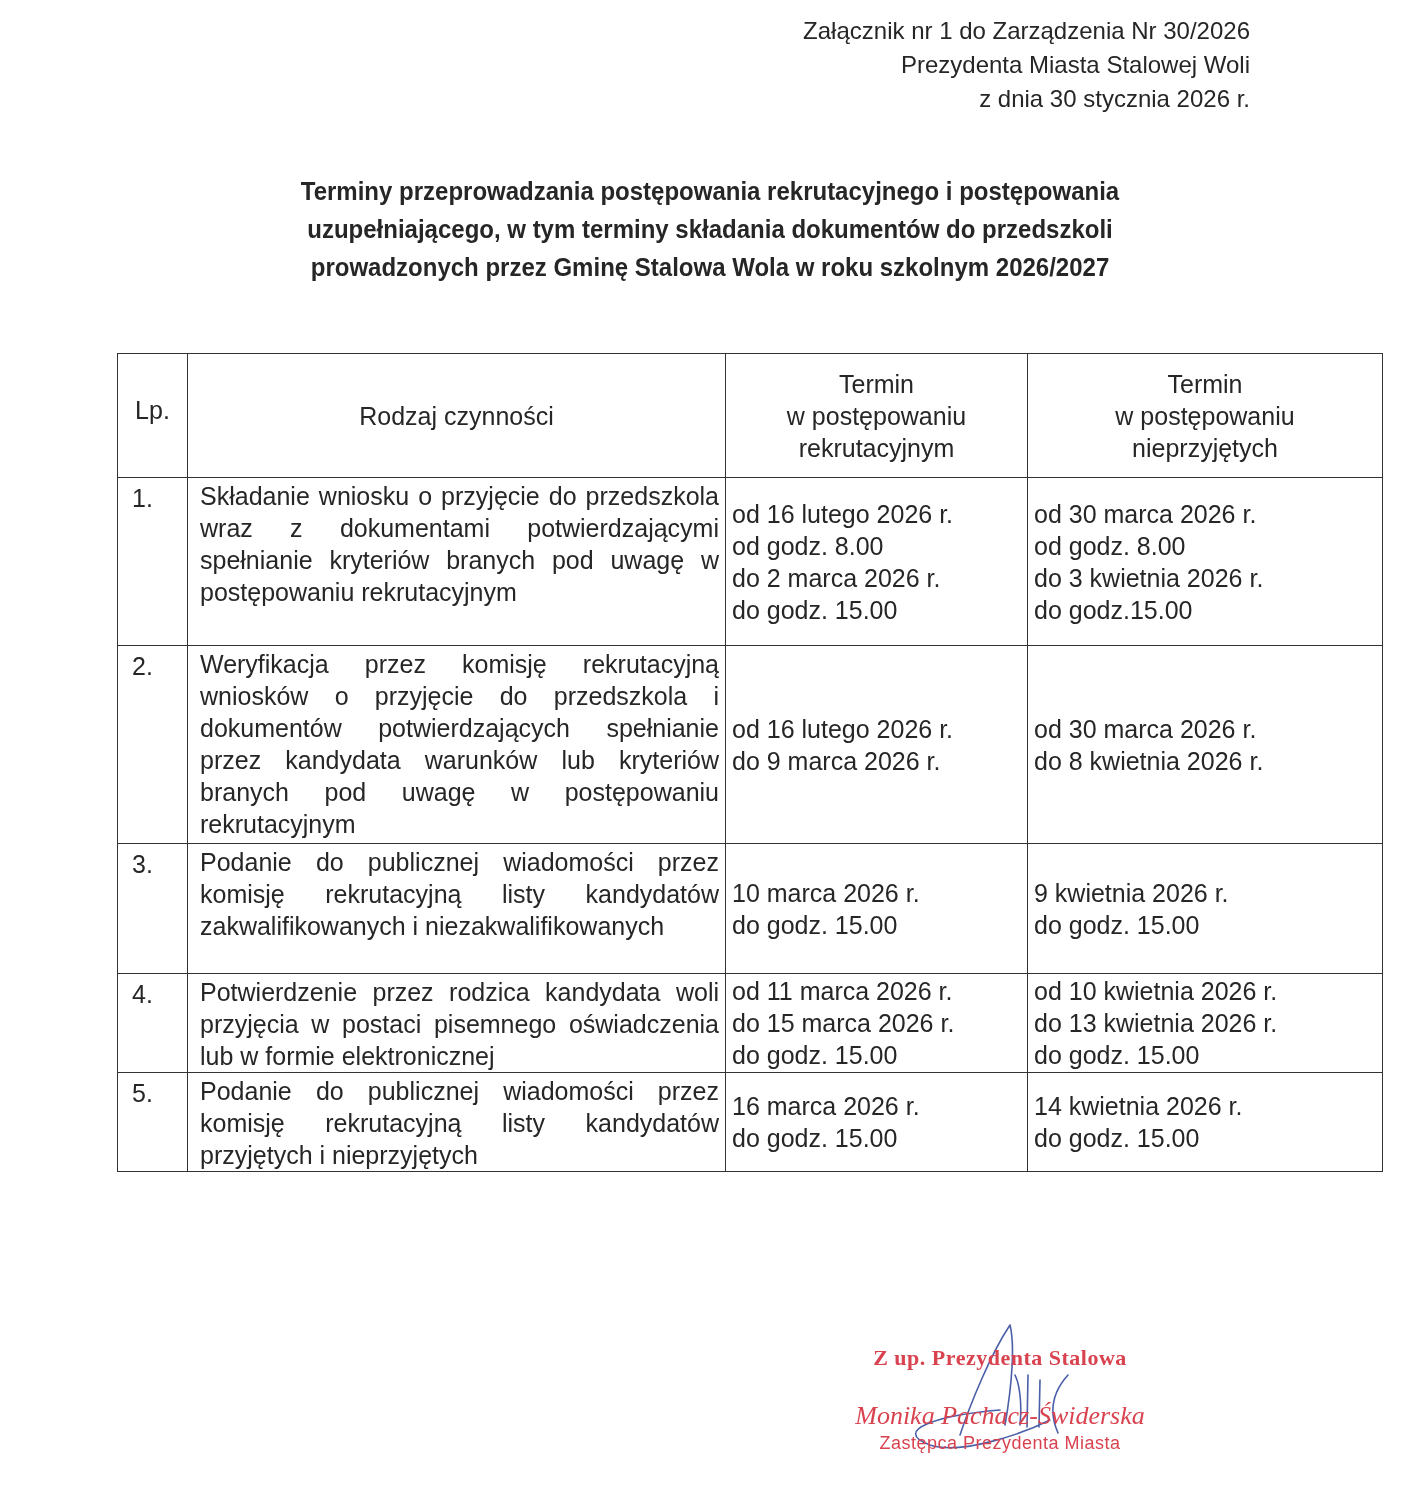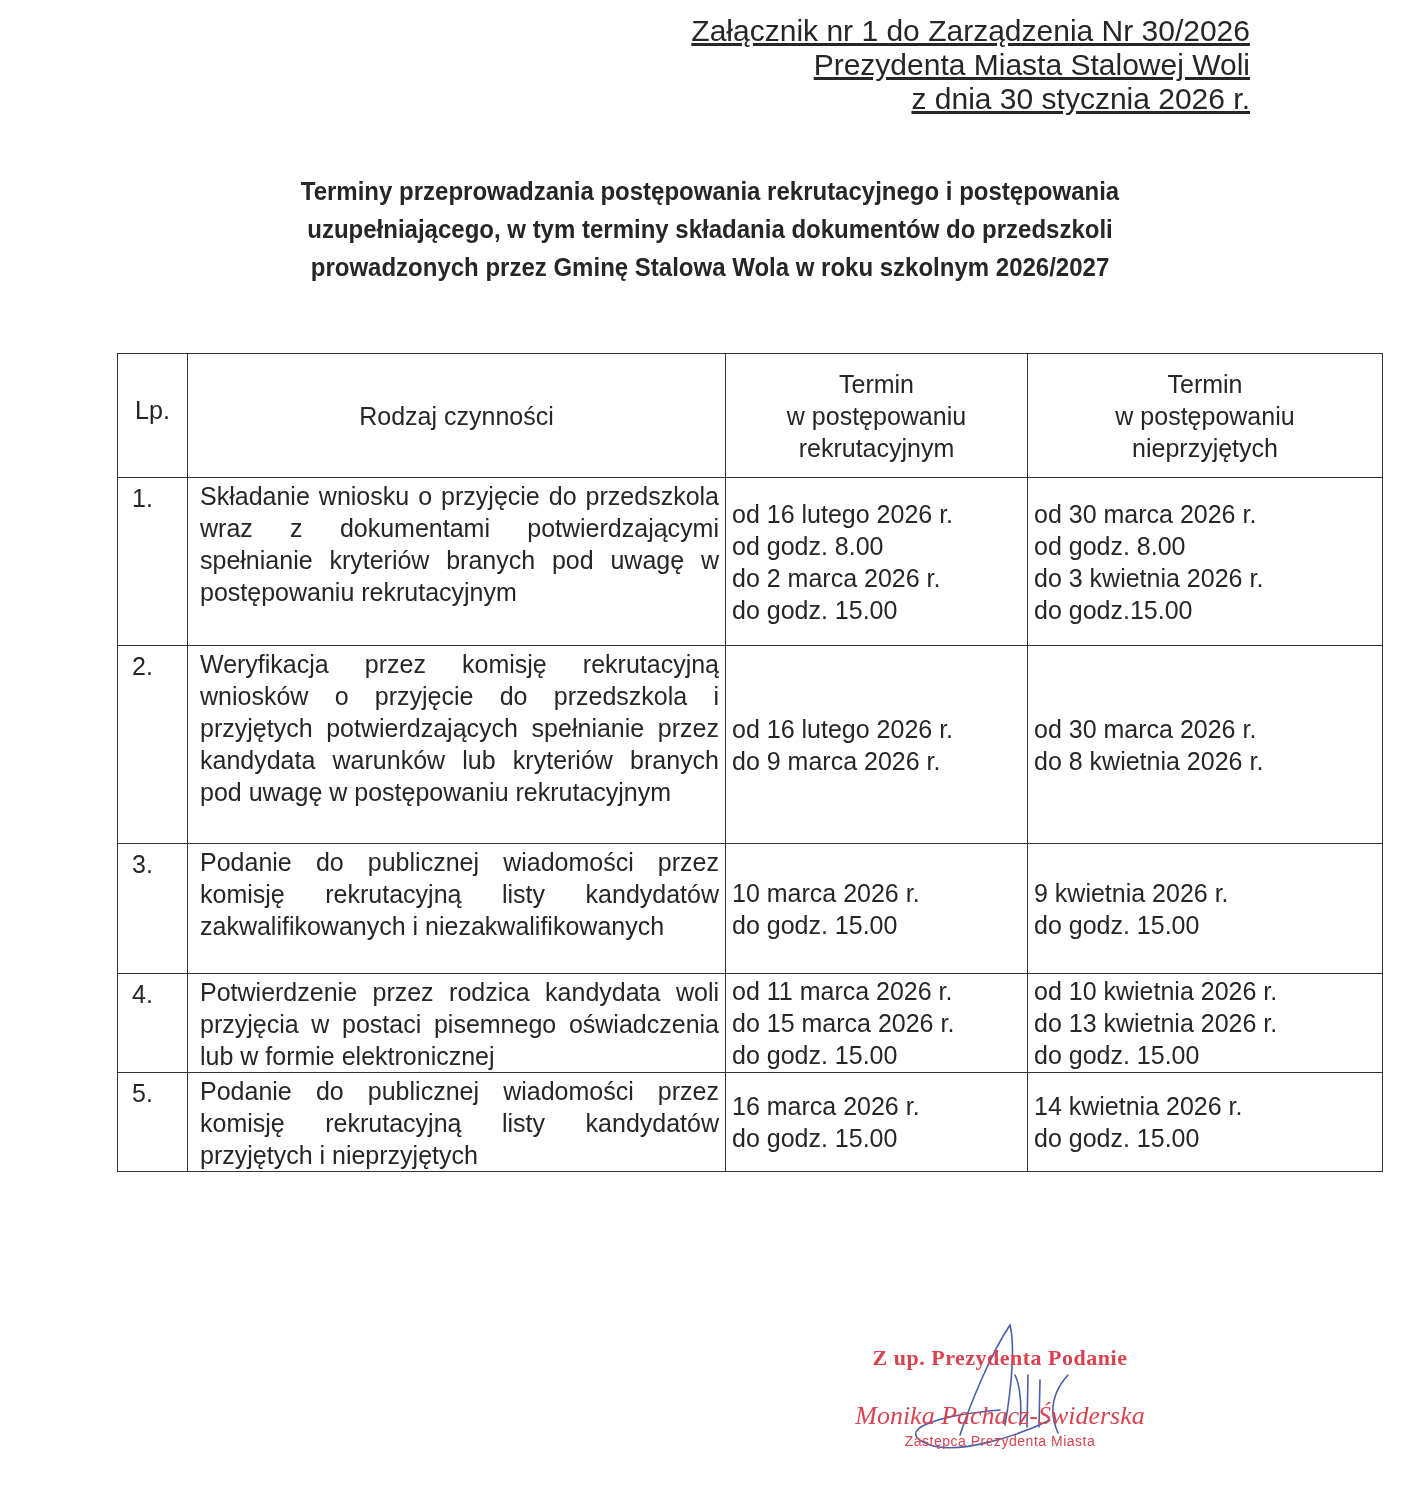--- a/index.html
+++ b/index.html
@@ -1,37 +1,37 @@
 <!DOCTYPE html>
 <html><head>
 <meta charset="utf-8">
 <style>
   html, body { margin: 0; padding: 0; background: #ffffff; }
   body { width: 1414px; height: 1487px; position: relative; overflow: hidden;
          font-family: "Liberation Sans", sans-serif; color: #262626; }
   .attachment { position: absolute; right: 164px; top: 14px; text-align: right;
-                font-size: 30px; line-height: 34px; text-decoration: underline; }
+                font-size: 24px; line-height: 34px; }
   .title { position: absolute; left: 200px; width: 1020px; top: 172px; text-align: center;
            font-weight: bold; font-size: 25px; line-height: 38px; transform: scaleX(0.96); }
   table { position: absolute; left: 117px; top: 353px; width: 1265px;
           border-collapse: collapse; table-layout: fixed; }
   td, th { border: 1.5px solid #333; vertical-align: top; font-weight: normal;
            font-size: 25px; line-height: 32px; padding: 0; }
   th { vertical-align: middle; text-align: center; }
   col.c1 { width: 70px; } col.c2 { width: 538px; } col.c3 { width: 302px; } col.c4 { width: 355px; }
   .lp { text-align: left; padding: 4px 0 0 14px; }
   .act { text-align: justify; text-align-last: left; padding: 2px 6px 0 12px; margin-top: 8px; }
   .date { text-align: left; vertical-align: middle; padding: 0 6px; }
   .date div { white-space: nowrap; }
   .hdr-lp { text-align: center; padding-bottom: 12px; }
   .hdr-act { }
   .signature { position: absolute; left: 840px; top: 1345px; width: 320px; text-align: center; }
   .sig-line1 { font-family: "Liberation Serif", serif; font-weight: bold; color: #d9434f; font-size: 22px; letter-spacing: 0.5px; }
   .sig-name { font-family: "Liberation Serif", serif; font-style: italic; color: #d9434f; font-size: 26px; margin-top: 30px; }
-  .sig-role { color: #d9434f; font-size: 14px; margin-top: 2px; letter-spacing: 0.5px; }
+  .sig-role { color: #d9434f; font-size: 18px; margin-top: 2px; letter-spacing: 0.5px; }
   .pen { position: absolute; left: 900px; top: 1315px; }
 </style>
 </head>
 <body>
 
 <div class="attachment">
   <div>Załącznik nr 1 do Zarządzenia Nr 30/2026</div>
   <div>Prezydenta Miasta Stalowej Woli</div>
   <div>z dnia 30 stycznia 2026 r.</div>
 </div>
@@ -75,21 +75,21 @@
     </td>
     <td class="date">
       <div>od 30 marca 2026 r.</div>
       <div>od godz. 8.00</div>
       <div>do 3 kwietnia 2026 r.</div>
       <div>do godz.15.00</div>
     </td>
   </tr>
   <tr style="height:198px;">
     <td class="lp">2.</td>
-    <td class="act">Weryfikacja przez komisję rekrutacyjną wniosków o przyjęcie do przedszkola i przyjętych potwierdzających spełnianie przez kandydata warunków lub kryteriów branych pod uwagę w postępowaniu rekrutacyjnym</td>
+    <td class="act">Weryfikacja przez komisję rekrutacyjną wniosków o przyjęcie do przedszkola i dokumentów potwierdzających spełnianie przez kandydata warunków lub kryteriów branych pod uwagę w postępowaniu rekrutacyjnym</td>
     <td class="date">
       <div>od 16 lutego 2026 r.</div>
       <div>do 9 marca 2026 r.</div>
     </td>
     <td class="date">
       <div>od 30 marca 2026 r.</div>
       <div>do 8 kwietnia 2026 r.</div>
     </td>
   </tr>
   <tr style="height:130px;">
@@ -131,16 +131,16 @@
     </td>
   </tr>
 </tbody>
   </table>
 
 <svg class="pen" width="230" height="140" viewBox="0 0 230 140">
   <path d="M110 10 C 90 40, 70 90, 60 120 M110 10 C 115 30, 112 70, 105 110 M115 60 C 120 70, 122 90, 120 110 M128 60 L 127 112 M140 65 L 139 112 M168 60 C 150 80, 150 100, 158 118 M100 95 C 40 100, -10 115, 30 130 C 60 140, 120 120, 150 105" fill="none" stroke="#4a5fa8" stroke-width="1.6" stroke-linecap="round"></path>
 </svg>
 
 <div class="signature">
-  <div class="sig-line1">Z up. Prezydenta Podanie</div>
+  <div class="sig-line1">Z up. Prezydenta Stalowa</div>
   <div class="sig-name">Monika Pachacz-Świderska</div>
   <div class="sig-role">Zastępca Prezydenta Miasta</div>
 </div>
 
 </body></html>

